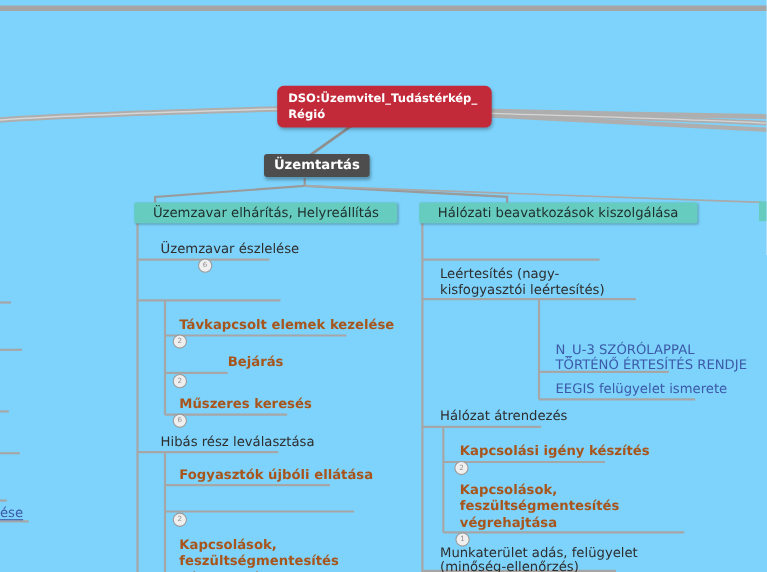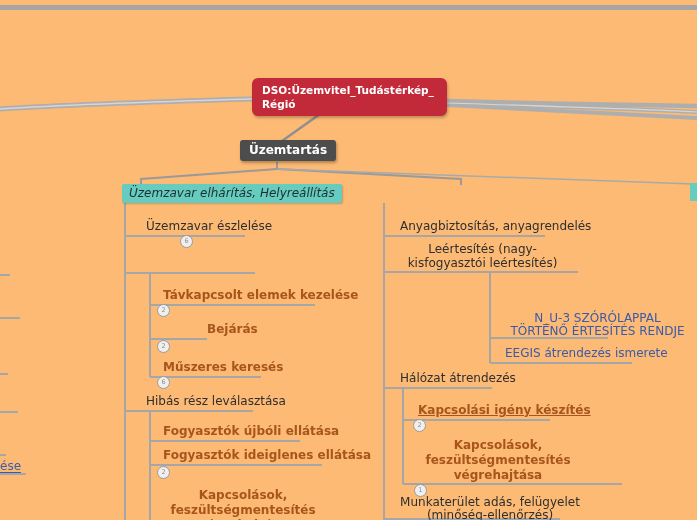--- a/index.html
+++ b/index.html
@@ -1,40 +1,39 @@
 <!DOCTYPE html>
 <html><head>
 <meta charset="utf-8">
 <style>
   html,body{margin:0;padding:0;background:#ececec;}
   #canvas{
     position:relative;width:697px;height:520px;overflow:hidden;
-    background:#fdba74;font-family:"DejaVu Sans","Liberation Sans",sans-serif;
+    background:#7dd3fc;font-family:"DejaVu Sans","Liberation Sans",sans-serif;
   }
   #edges{position:absolute;left:0;top:0;width:697px;height:520px;}
   .topbar{position:absolute;left:0;top:5px;width:697px;height:5px;background:#a5a5a5;filter:blur(0.6px);}
   .node{position:absolute;white-space:nowrap;font-size:12px;line-height:13px;}
   .root{
     left:252px;top:78px;width:175px;padding:5px 10px;background:#c22a3a;
     border-radius:6px;color:#fff;font-weight:bold;font-size:10.5px;line-height:14px;
     white-space:normal;word-break:break-all;box-shadow:1px 2px 3px rgba(0,0,0,.25);
   }
   .center{
     left:240px;top:140px;padding:4px 9px;background:#4d4d4d;border-radius:3px;
     color:#fff;font-weight:bold;box-shadow:1px 2px 3px rgba(0,0,0,.3);
   }
   .branch-header{
-    padding:3px 7px;background:#67ccc0;color:#1e2e2c;border-radius:2px;
+    padding:3px 17px;background:#67ccc0;color:#1e2e2c;border-radius:2px;
     box-shadow:1px 1px 2px rgba(0,0,0,.2);
-    font-style:italic;
   }
   .dark{color:#2e2e2e;text-underline-offset:2px;}
   .orange{color:#a8551c;font-weight:bold;}
   .blue{color:#3c5aa8;}
-  .wrap{white-space:normal;text-align:center;}
+  .wrap{white-space:normal;}
   .badge{
     position:absolute;width:11px;height:11px;border:1px solid #9a9a9a;border-radius:50%;
     background:#efefef;font-size:6.5px;line-height:11px;text-align:center;color:#8f8f8f;
   }
   .sliver{position:absolute;left:690px;top:183px;width:7px;height:18px;background:#67ccc0;}
   .edge-frag{color:#3c5aa8;text-decoration:underline;text-underline-offset:2px;}
 </style>
 </head>
 <body>
 
@@ -97,30 +96,29 @@
   <div class="node dark" style="left:146px;top:220px;">Üzemzavar észlelése</div>
   <div class="badge" style="left:180px;top:235px;">6</div>
   <div class="node orange" style="left:163px;top:289px;">Távkapcsolt elemek kezelése</div>
   <div class="badge" style="left:157px;top:304px;">2</div>
   <div class="node orange" style="left:163px;top:323px;margin-left:44px;">Bejárás</div>
   <div class="badge" style="left:157px;top:340px;">2</div>
   <div class="node orange" style="left:163px;top:361px;">Műszeres keresés</div>
   <div class="badge" style="left:157px;top:376px;">6</div>
   <div class="node dark" style="left:146px;top:395px;">Hibás rész leválasztása</div>
   <div class="node orange" style="left:163px;top:425px;">Fogyasztók újbóli ellátása</div>
-  <div class="node orange" style="left:163px;top:449px;">Fogyasztók ideiglenes ellátása</div>
   <div class="badge" style="left:157px;top:466px;">2</div>
   <div class="node orange wrap" style="left:163px;top:488px;width:160px;line-height:15px;">Kapcsolások, feszültségmentesítés végrehajtása</div>
 
-  <div class="node dark" style="left:400px;top:220px;">Anyagbiztosítás, anyagrendelés</div>
+  <div class="node branch-header" style="left:381px;top:184px;">Hálózati beavatkozások kiszolgálása</div>
   <div class="node dark wrap" style="left:400px;top:242px;width:165px;line-height:14px;">Leértesítés (nagy- kisfogyasztói leértesítés)</div>
   <div class="node blue wrap" style="left:505px;top:312px;width:185px;line-height:12.5px;">N_U-3 SZÓRÓLAPPAL TÖRTÉNŐ ÉRTESÍTÉS RENDJE</div>
-  <div class="node blue" style="left:505px;top:347px;">EEGIS átrendezés ismerete</div>
+  <div class="node blue" style="left:505px;top:347px;">EEGIS felügyelet ismerete</div>
   <div class="node dark" style="left:400px;top:372px;">Hálózat átrendezés</div>
-  <div class="node orange" style="left:418px;top:404px;text-decoration:underline;">Kapcsolási igény készítés</div>
+  <div class="node orange" style="left:418px;top:404px;">Kapcsolási igény készítés</div>
   <div class="badge" style="left:413px;top:419px;">2</div>
   <div class="node orange wrap" style="left:418px;top:438px;width:160px;line-height:15px;">Kapcsolások, feszültségmentesítés végrehajtása</div>
   <div class="badge" style="left:414px;top:484px;">1</div>
   <div class="node dark wrap" style="left:400px;top:496px;width:180px;line-height:13px;">Munkaterület adás, felügyelet (minőség-ellenőrzés)</div>
 
   <div class="node edge-frag" style="left:0px;top:460px;">ése</div>
   <div class="sliver"></div>
 
 </div>
 

